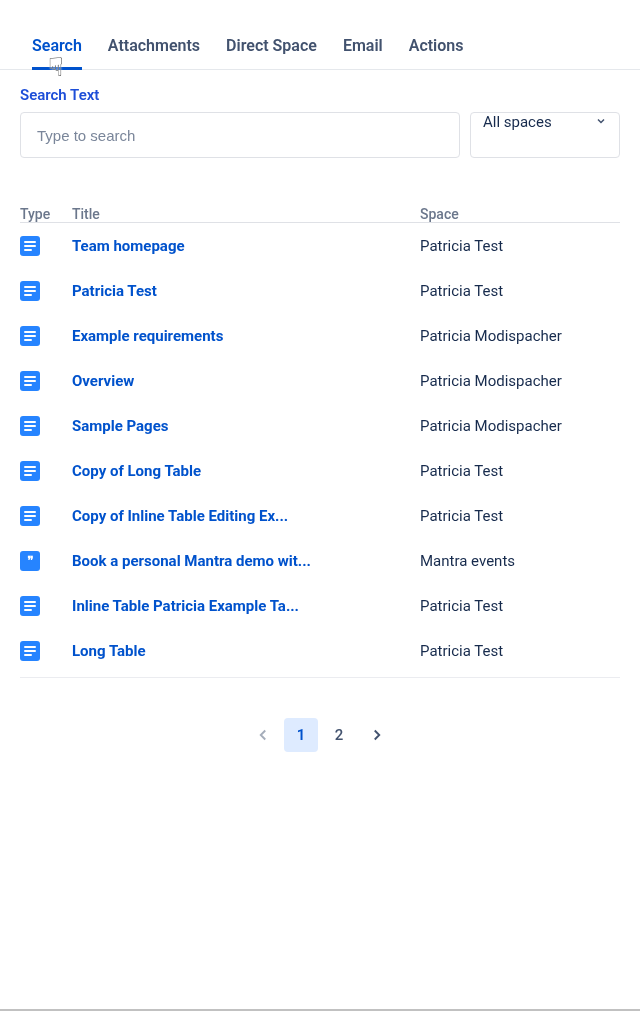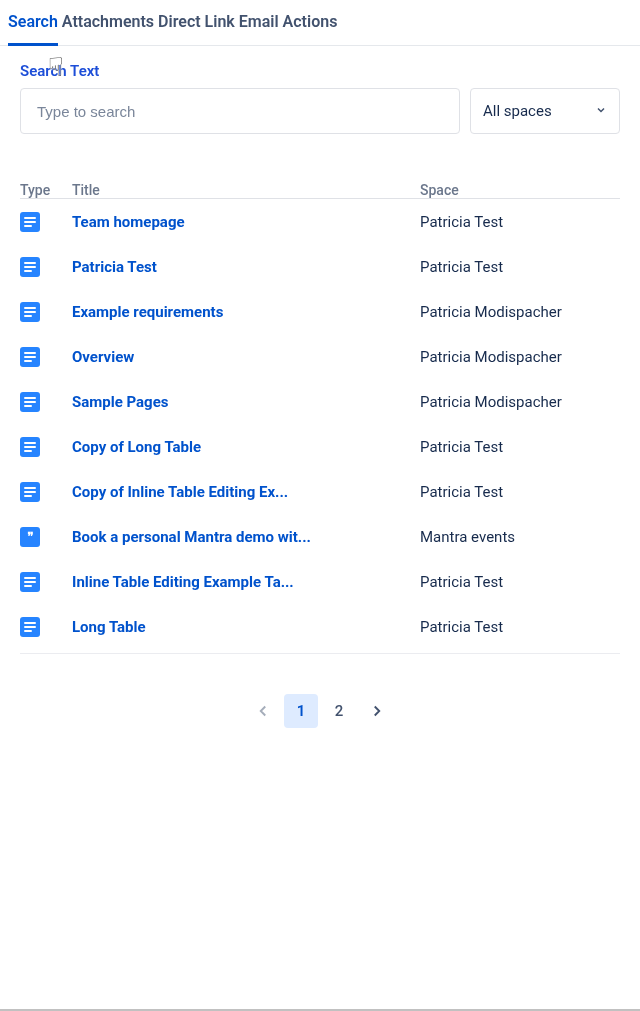--- a/index.html
+++ b/index.html
@@ -6,23 +6,24 @@
     body {
       font-family: -apple-system, BlinkMacSystemFont, "Segoe UI", Roboto, Helvetica, Arial, sans-serif;
       width: 640px;
       height: 1011px;
       background: #fff;
       color: #172B4D;
       position: relative;
     }
     .tabs {
       display: flex;
-      gap: 4px;
-      padding: 12px 20px 0 8px;
+      gap: 26px;
+      padding: 12px 20px 0 32px;
       border-bottom: 1px solid #e5e8ec;
+      margin-top: 24px;
     }
     .tab {
       font-size: 16px;
       font-weight: 600;
       color: #42526E;
       padding-bottom: 12px;
       cursor: pointer;
       border-bottom: 3px solid transparent;
       margin-bottom: -1px;
     }
@@ -54,21 +55,21 @@
       color: #172B4D;
     }
     .search-input::placeholder { color: #7A869A; }
     .space-select {
       width: 150px;
       height: 46px;
       border: 1px solid #dfe1e6;
       border-radius: 4px;
       padding: 0 12px;
       display: flex;
-      align-items: center;
+      align-items: flex-start;
       justify-content: space-between;
       font-size: 15px;
       color: #172B4D;
       cursor: pointer;
       background: #fff;
     }
     .chev { color: #42526E; }
     .table {
       margin: 40px 20px 0 20px;
     }
@@ -183,21 +184,21 @@
       color: #555;
       text-shadow: 0 0 1px #fff, 0 0 2px #fff;
     }
   </style>
 </head>
 <body>
 
 <div class="tabs">
   <div class="tab active">Search</div>
   <div class="tab">Attachments</div>
-  <div class="tab">Direct Link</div>
+  <div class="tab">Direct Space</div>
   <div class="tab">Email</div>
   <div class="tab">Actions</div>
 </div>
 
 <div class="search-section">
   <label class="search-label">Search Text</label>
   <div class="search-row">
     <input class="search-input" type="text" placeholder="Type to search" style="">
     <div class="space-select">
       <span>All spaces</span>
@@ -319,21 +320,21 @@
       </div>
       <div class="trow">
         <div class="col-type">
           <div class="icon-page">
             <div class="line"></div>
             <div class="line"></div>
             <div class="line short"></div>
           </div>
         </div>
         <div class="col-title">
-          <a class="title-link">Inline Table Editing Example Ta...</a>
+          <a class="title-link">Inline Table Patricia Example Ta...</a>
         </div>
         <div class="col-space"><span class="space-text">Patricia Test</span></div>
       </div>
       <div class="trow">
         <div class="col-type">
           <div class="icon-page">
             <div class="line"></div>
             <div class="line"></div>
             <div class="line short"></div>
           </div>

